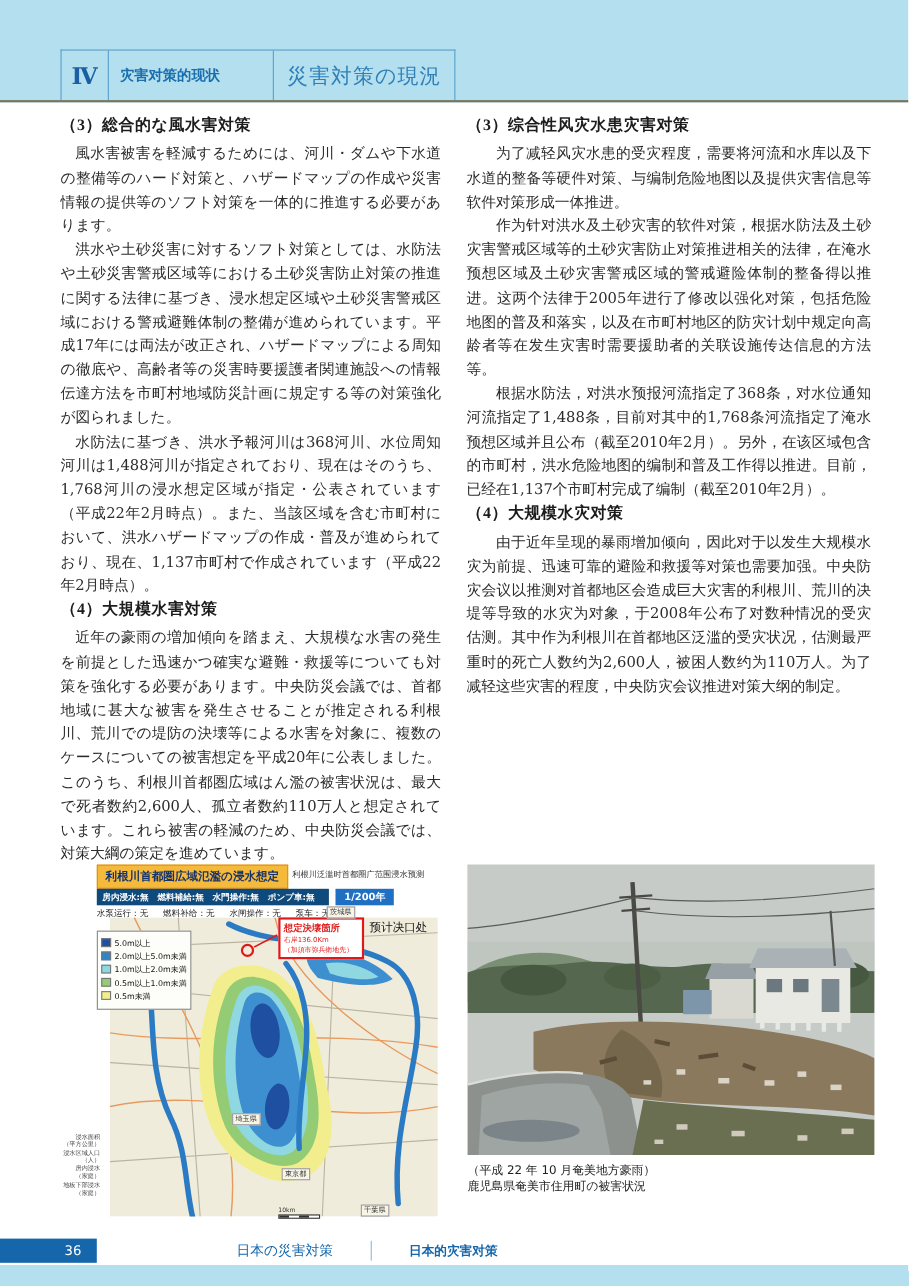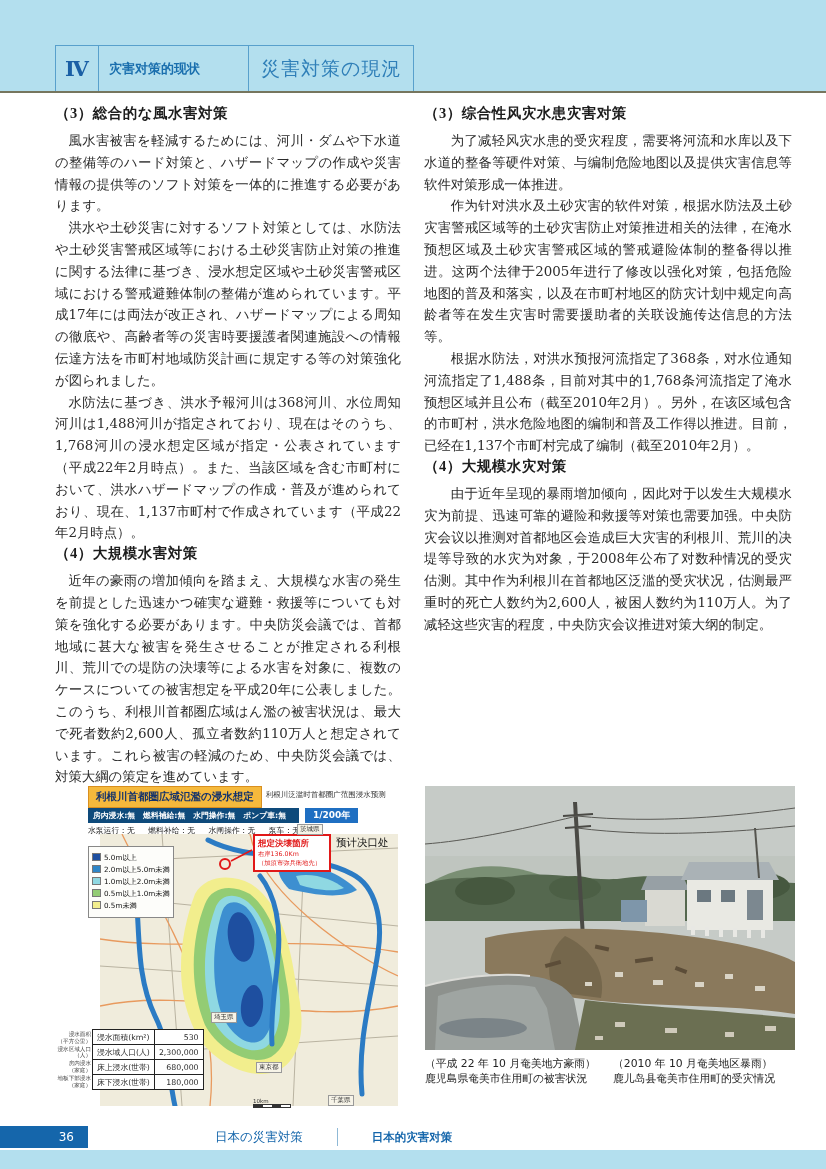--- a/index.html
+++ b/index.html
@@ -205,40 +205,20 @@
       <div class="c2">右岸136.0Km</div>
       <div class="c2">（加須市弥兵衛地先）</div>
     </div>
     <div class="callout-zh">预计决口处</div>
 
     <div class="rlabel rl-ibaraki">茨城県</div>
     <div class="rlabel rl-saitama">埼玉県</div>
     <div class="rlabel rl-tokyo">東京都</div>
     <div class="rlabel rl-chiba">千葉県</div>
 
-    <table class="ftable">
-      <tbody>
-        <tr>
-          <td>浸水面積(km²)</td>
-          <td class="val">530</td>
-        </tr>
-        <tr>
-          <td>浸水域人口(人)</td>
-          <td class="val">2,300,000</td>
-        </tr>
-        <tr>
-          <td>床上浸水(世帯)</td>
-          <td class="val">680,000</td>
-        </tr>
-        <tr>
-          <td>床下浸水(世帯)</td>
-          <td class="val">180,000</td>
-        </tr>
-      </tbody>
-    </table>
     <div class="zh-rows">
       <div><span>浸水面积</span><br><span>（平方公里）</span></div>
       <div><span>浸水区域人口</span><br><span>（人）</span></div>
       <div><span>房内浸水</span><br><span>（家庭）</span></div>
       <div><span>地板下部浸水</span><br><span>（家庭）</span></div>
     </div>
 
     <div class="scalebar">
       <div class="sl">10km</div>
       <div class="bar"></div>
@@ -306,24 +286,20 @@
         <rect x="170" y="250" width="8" height="4"></rect>
       </g>
     </svg>
   </div>
 
   <div class="captions">
     <div class="cap">
       <span>（平成 22 年 10 月奄美地方豪雨）</span><br>
       <span>鹿児島県奄美市住用町の被害状況</span>
     </div>
-    <div class="cap">
-      <span>（2010 年 10 月奄美地区暴雨）</span><br>
-      <span>鹿儿岛县奄美市住用町的受灾情况</span>
-    </div>
   </div>
 
   <div class="f-row">
     <div class="f-page">36</div>
     <div class="f-labels">
       <span class="f-ja">日本の災害対策</span>
       <span class="f-div"></span>
       <span class="f-zh">日本的灾害对策</span>
     </div>
   </div>

